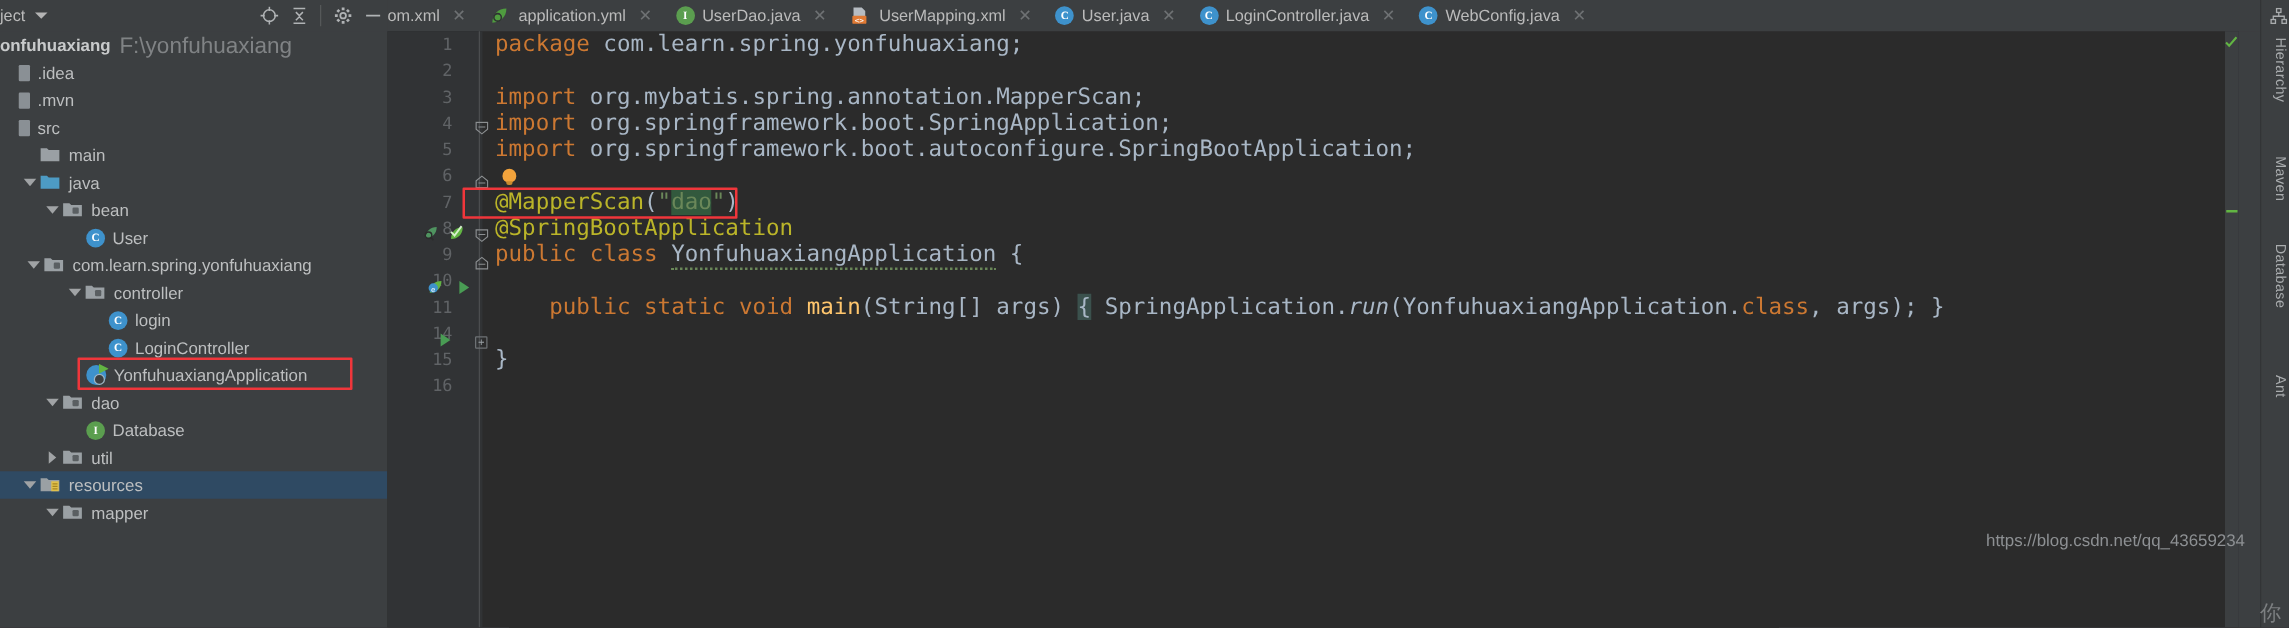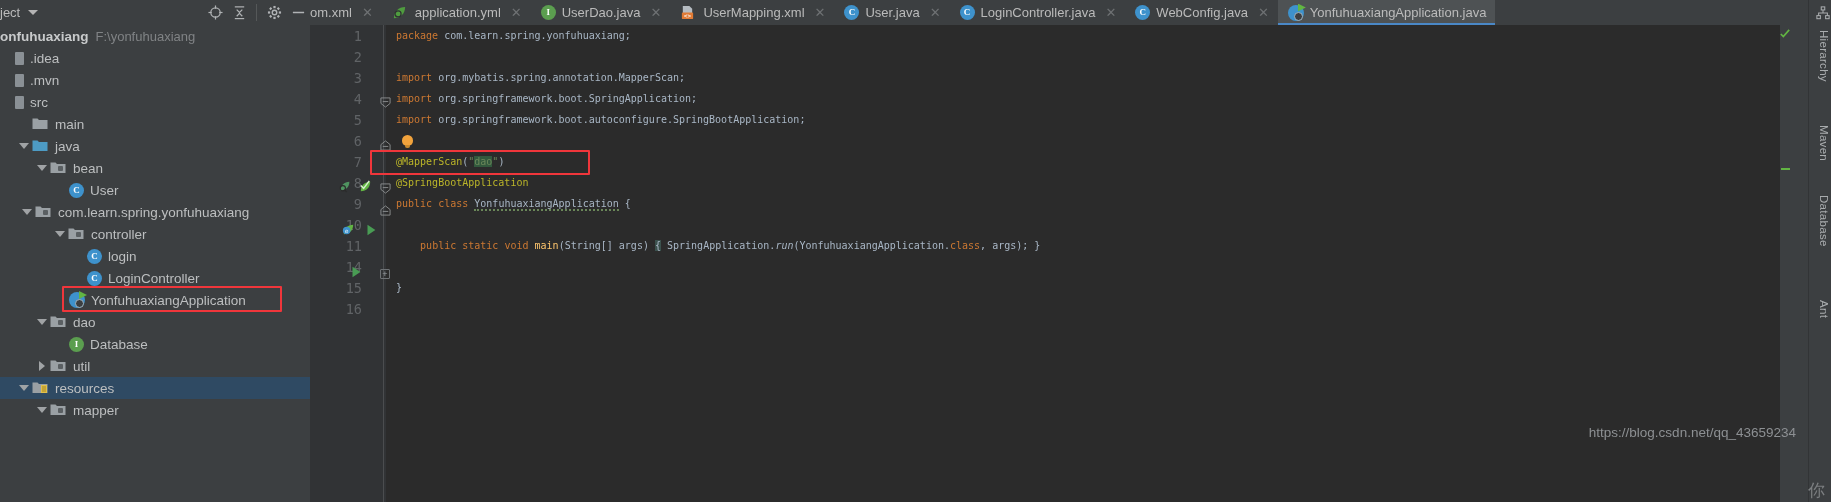--- a/index.html
+++ b/index.html
@@ -30,21 +30,21 @@
   .tab .tabname { color: #bbbbbb; }
   .tab .tabclose { color: #6e7173; font-size: 13px; margin-left: 4px; }
 
   .tabs-right { display: flex; align-items: center; gap: 2px; padding: 0 6px; flex: 0 0 auto; }
   .mini-btn { color: #a9acae; font-size: 11px; display: flex; align-items: center; }
 
   
   .sidebar { position: absolute; left: 0; top: 25px; width: 310px; height: 477px; background: #3c3f41; overflow: hidden; }
   .proj-root { display: flex; align-items: center; gap: 7px; height: 22px; padding-left: 0px; }
   .proj-root .nm { color: #c8cacb; font-size: 13.5px; font-weight: bold; }
-  .proj-root .pth { color: #808385; font-size: 13px; }
+  .proj-root .pth { color: #808385; font-size: 18px; }
 
   .tree { position: relative; }
   .node { display: flex; align-items: center; height: 22px; font-size: 13.5px; color: #bdbfc0; white-space: nowrap; }
   .node.sel { background: #2f4a63; }
   .arrow { width: 12px; height: 22px; flex: 0 0 12px; display: flex; align-items: center; justify-content: center; }
   .arrow .tri-d { width: 0; height: 0; border-left: 5px solid transparent; border-right: 5px solid transparent; border-top: 6px solid #a0a3a5; }
   .arrow .tri-r { width: 0; height: 0; border-top: 5px solid transparent; border-bottom: 5px solid transparent; border-left: 6px solid #a0a3a5; }
   .nicon { width: 17px; height: 16px; flex: 0 0 17px; margin-right: 6px; margin-left: 2px; position: relative; }
   .f-flat { width: 9px; height: 13px; background: #8a9095; border-radius: 1px; margin-right: 6px; margin-left: 3px; flex: 0 0 9px; }
   .cls-ico { width: 15px; height: 15px; border-radius: 50%; background: #3e92cc; color: #fff; font-size: 9px; line-height: 15px; text-align: center; font-family: "Liberation Serif", serif; font-weight: bold; flex: 0 0 15px; margin-right: 6px; margin-left: 3px; }
@@ -58,21 +58,21 @@
   
   .editor { position: absolute; left: 310px; top: 25px; width: 1481px; height: 477px; background: #2b2b2b; }
   .gutter-bg { position: absolute; left: 0; top: 0; width: 76px; height: 477px; background: #313335; }
   .gutter-line { position: absolute; left: 73px; top: 0; width: 1px; height: 477px; background: #4b4d4f; }
   .code-area { position: absolute; left: 0; top: 0; width: 1481px; height: 477px; font-family: "DejaVu Sans Mono", monospace; font-size: 14.5px; }
   .crow { position: relative; height: 21px; display: flex; align-items: center; }
   .lnum { position: absolute; left: 0; width: 52px; text-align: right; color: #606366; font-size: 13.5px; font-family: "DejaVu Sans Mono", monospace; }
   .gmark { position: absolute; width: 15px; height: 15px; top: 3px; }
   .fold { position: absolute; left: 78px; top: 5px; width: 10px; height: 10px; color: #8c8f91; font-size: 9px; line-height: 9px; }
   .fold-box { border: 1px solid #6e7275; border-radius: 1px; text-align: center; color: #9aa0a4; width: 10px; height: 10px; line-height: 8px; font-size: 9px; }
-  .ctext { position: absolute; left: 86px; white-space: pre; color: #a9b7c6; font-family: "DejaVu Sans Mono", monospace; font-size: 10px; }
+  .ctext { position: absolute; left: 86px; white-space: pre; color: #a9b7c6; font-family: "DejaVu Sans Mono", monospace; font-size: 18px; }
   .kw { color: #cc7832; }
   .ann { color: #bbb529; }
   .str { color: #6a8759; }
   .cls { color: #a9b7c6; }
   .ital { font-style: italic; }
   .brace-hl { background: #3b514d; }
   .str-hl { background: #32593d; }
   .wavy { border-bottom: 2px dotted #6a8759; }
 
   .right-rail { position: absolute; right: 0; top: 0; width: 11px; height: 477px; background: #3c3f41; }
@@ -176,24 +176,20 @@
         <div class="tab">
           <span class="cls-ico" style="margin-right: 0px; margin-left: 0px;">C</span>
           <span class="tabname">LoginController.java</span>
           <span class="tabclose">✕</span>
         </div>
         <div class="tab">
           <span class="cls-ico" style="margin-right: 0px; margin-left: 0px;">C</span>
           <span class="tabname">WebConfig.java</span>
           <span class="tabclose">✕</span>
         </div>
-        <div class="tab active">
-          <span class="spr-ico" style="margin-right: 0px; margin-left: 0px;"></span>
-          <span class="tabname">YonfuhuaxiangApplication.java</span>
-        </div>
       </div>
 
     <div class="tabs-right">
       <span class="mini-btn">▾≣</span>
     </div>
   </div>
 
   <div class="sidebar">
     <div class="proj-root">
       <span class="nm">onfuhuaxiang</span>

